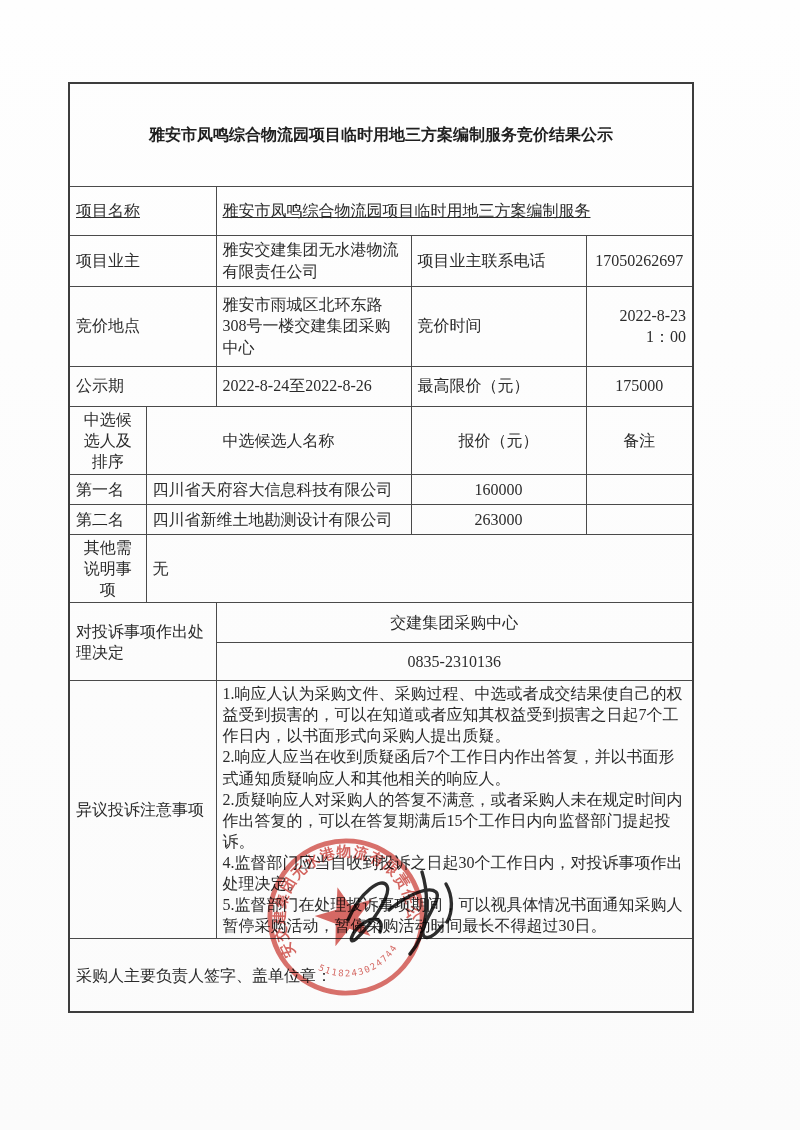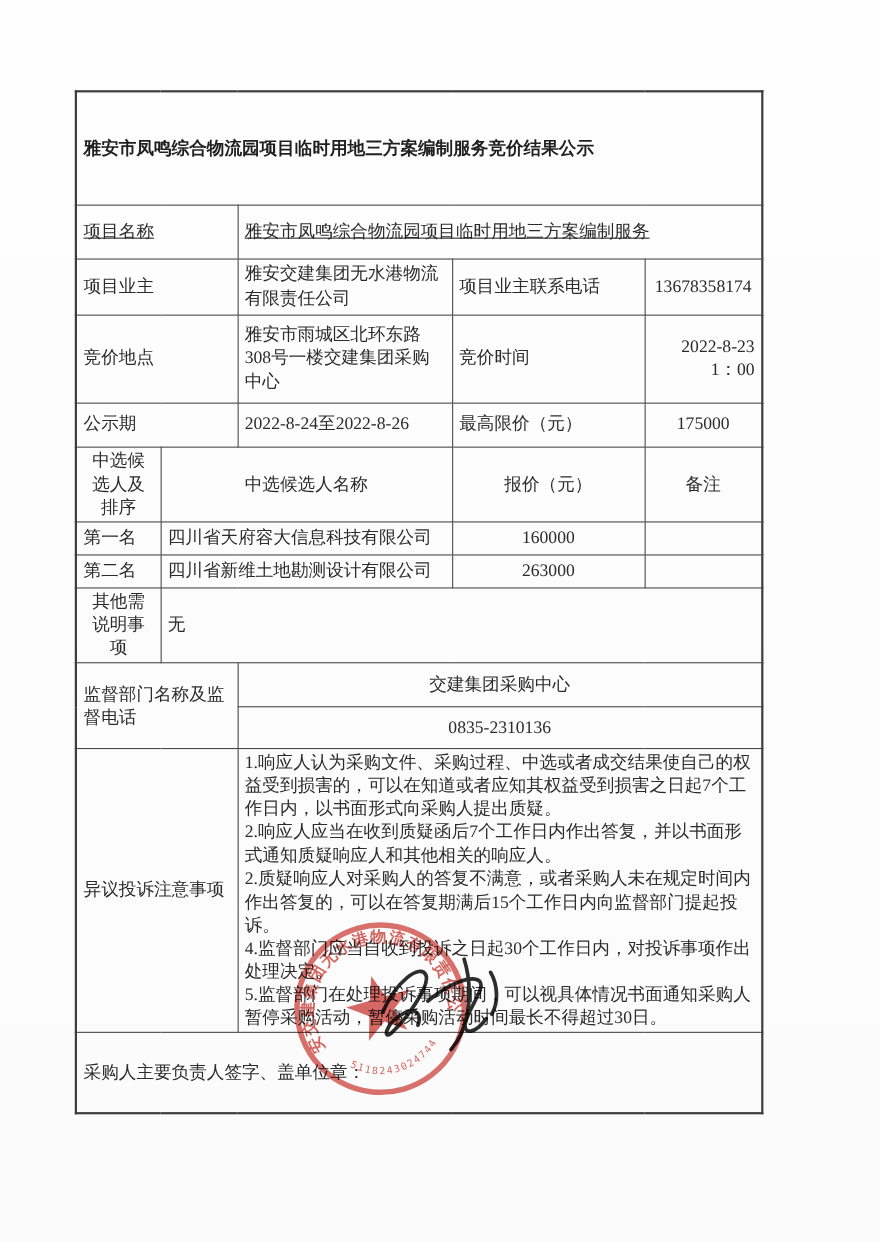--- a/index.html
+++ b/index.html
@@ -18,21 +18,21 @@
   table.doc td{
     border:1.5px solid #4a4a4a;
     padding:2px 6px;
     font-size:16px;
     line-height:1.32;
     vertical-align:middle;
     overflow:hidden;
   }
   table.doc{border:2px solid #3d3d3d;}
   .title-cell{
-    text-align:left;font-family:"DejaVu Sans","Liberation Sans",sans-serif;
+    text-align:center;font-family:"DejaVu Sans","Liberation Sans",sans-serif;
     font-weight:bold;font-size:28px;line-height:1.62;color:#1f1f1f;
     padding:0 2px;
   }
   .lbl{text-align:left;}
   .ctr{text-align:center;}
   .small-label{font-size:15.5px;padding:2px 4px;}
   .obj-cell{font-size:15px;line-height:1.42;padding:6px 8px;vertical-align:middle;}
   .obj-cell .obj-item{margin:0;}
   .time-line{text-align:right;}
   .sig-row-cell{font-size:16.5px;padding-left:8px;}
@@ -67,21 +67,21 @@
 
     <tr class="r1">
       <td colspan="2" class="lbl">项目名称</td>
       <td colspan="3" class="lbl">雅安市凤鸣综合物流园项目临时用地三方案编制服务</td>
     </tr>
 
     <tr class="r2">
       <td colspan="2" class="lbl">项目业主</td>
       <td class="lbl">雅安交建集团无水港物流有限责任公司</td>
       <td class="lbl">项目业主联系电话</td>
-      <td class="ctr">13678358174</td>
+      <td class="ctr">17050262697</td>
     </tr>
 
     <tr class="r3">
       <td colspan="2" class="lbl">竞价地点</td>
       <td class="lbl">雅安市雨城区北环东路308号一楼交建集团采购中心</td>
       <td class="lbl">竞价时间</td>
       <td class="ctr">
         <div class="time-line">2022-8-23</div>
         <div class="time-line">1：00</div>
       </td>
@@ -114,21 +114,21 @@
       <td class="ctr">263000</td>
       <td class="ctr"></td>
     </tr>
 
     <tr class="r8">
       <td class="ctr">其他需说明事项</td>
       <td colspan="4" class="lbl">无</td>
     </tr>
 
     <tr class="r9a">
-      <td colspan="2" rowspan="2" class="lbl small-label">监督部门名称及监督电话</td>
+      <td colspan="2" rowspan="2" class="lbl small-label">对投诉事项作出处理决定</td>
       <td colspan="3" class="ctr">交建集团采购中心</td>
     </tr>
     <tr class="r9b">
       <td colspan="3" class="ctr">0835-2310136</td>
     </tr>
 
     <tr class="r10">
       <td colspan="2" class="lbl">异议投诉注意事项</td>
       <td colspan="3" class="obj-cell">
         <p class="obj-item">1.响应人认为采购文件、采购过程、中选或者成交结果使自己的权益受到损害的，可以在知道或者应知其权益受到损害之日起7个工作日内，以书面形式向采购人提出质疑。</p>

